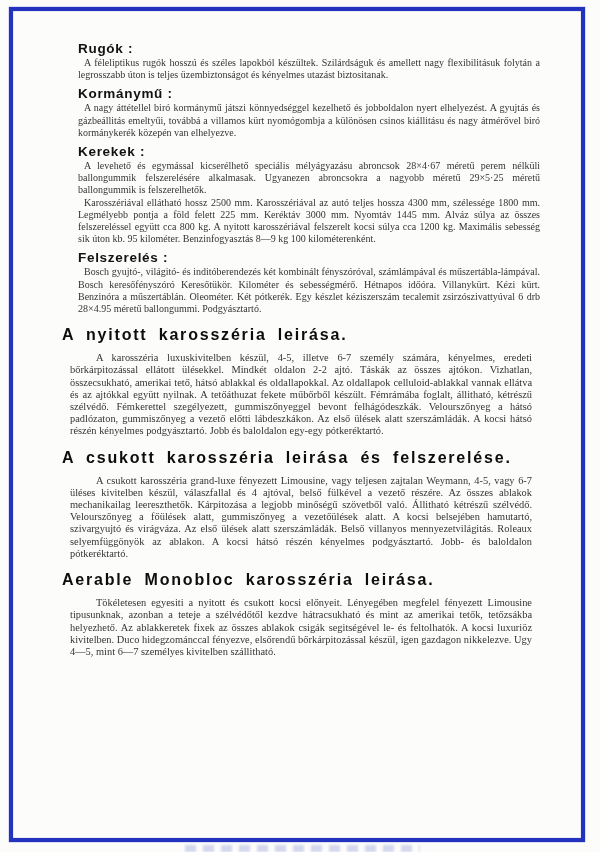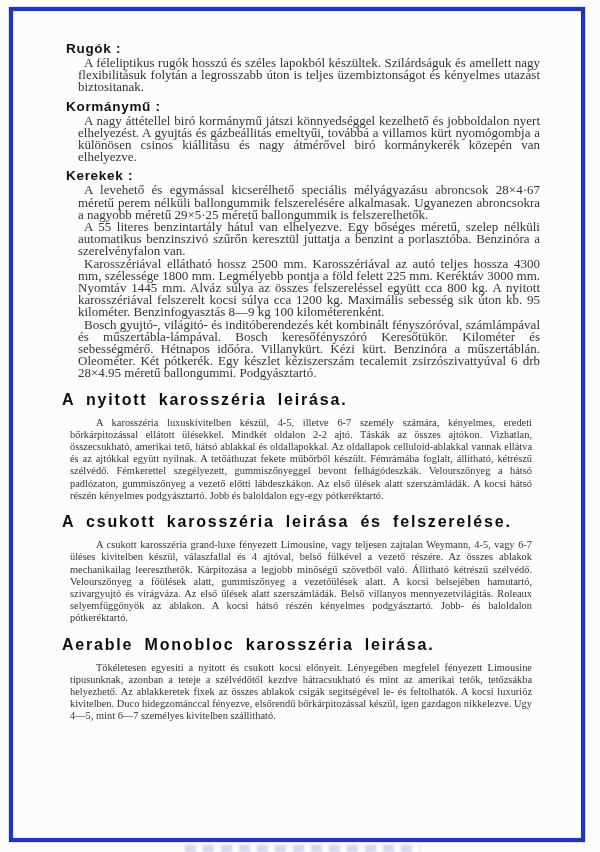--- a/index.html
+++ b/index.html
@@ -23,28 +23,28 @@
     position: relative;
     padding: 36px 60px 0 62px;
   }
   
   .section h2 {
     font-family: "Liberation Sans", sans-serif;
     font-weight: 700;
     font-size: 13.5px;
     letter-spacing: 0.7px;
     color: #111111;
-    margin: 5px 0 1px 4px;
+    margin: 5px 0 1px 16px;
   }
   .section p {
     margin: 0;
     padding-left: 16px;
     text-indent: 6px;
     text-align: justify;
-    font-size: 13px;
+    font-size: 10px;
     line-height: 12.2px;
     color: #343434;
   }
   
   .chapter h1 {
     font-family: "Liberation Sans", sans-serif;
     font-weight: 700;
     font-size: 16px;
     letter-spacing: 1.8px;
     word-spacing: 5px;
@@ -87,28 +87,28 @@
       <h2>Kormánymű :</h2>
       <p>A nagy áttétellel biró kormánymű játszi könnyedséggel kezelhető és jobboldalon nyert elhelyezést. A gyujtás és gázbeállitás emeltyűi, továbbá a villamos kürt nyomógombja a különösen csinos kiállitásu és nagy átmérővel biró kormánykerék közepén van elhelyezve.</p>
     </div>
 
     <div class="section">
       <h2>Kerekek :</h2>
       <p>A levehető és egymással kicserélhető speciális mélyágyazásu abroncsok 28×4·67 méretű perem nélküli ballongummik felszerelésére alkalmasak. Ugyanezen abroncsokra a nagyobb méretű 29×5·25 méretű ballongummik is felszerelhetők.</p>
     </div>
 
     <div class="section">
-      <p>A 55 literes benzintartály hátul van elhelyezve. Egy bőséges méretű, szelep nélküli automatikus benzinszivó szűrőn keresztül juttatja a benzint a porlasztóba. Benzinóra a szerelvényfalon van.</p>
     </div>
 
     <div class="section">
       <p>Karosszériával ellátható hossz 2500 mm. Karosszériával az autó teljes hossza 4300 mm, szélessége 1800 mm. Legmélyebb pontja a föld felett 225 mm. Keréktáv 3000 mm. Nyomtáv 1445 mm. Alváz súlya az összes felszereléssel együtt cca 800 kg. A nyitott karosszériával felszerelt kocsi súlya cca 1200 kg. Maximális sebesség sik úton kb. 95 kilométer. Benzinfogyasztás 8—9 kg 100 kilométerenként.</p>
     </div>
 
     <div class="section">
+      <h2>Felszerelés :</h2>
       <p>Bosch gyujtó-, világitó- és inditóberendezés két kombinált fényszóróval, számlámpával és műszertábla-lámpával. Bosch keresőfényszóró Keresőtükör. Kilométer és sebességmérő. Hétnapos időóra. Villanykürt. Kézi kürt. Benzinóra a műszertáblán. Oleométer. Két pótkerék. Egy készlet kéziszerszám tecalemit zsirzószivattyúval 6 drb 28×4.95 méretű ballongummi. Podgyásztartó.</p>
     </div>
 
     <div class="chapter">
       <h1>A nyitott karosszéria leirása.</h1>
       <p>A karosszéria luxuskivitelben készül, 4-5, illetve 6-7 személy számára, kényelmes, eredeti bőrkárpitozással ellátott ülésekkel. Mindkét oldalon 2-2 ajtó. Táskák az összes ajtókon. Vizhatlan, összecsukható, amerikai tető, hátsó ablakkal és oldallapokkal. Az oldallapok celluloid-ablakkal vannak ellátva és az ajtókkal együtt nyilnak. A tetőáthuzat fekete műbőrből készült. Fémrámába foglalt, állitható, kétrészű szélvédő. Fémkerettel szegélyezett, gummiszőnyeggel bevont felhágódeszkák. Velourszőnyeg a hátsó padlózaton, gummiszőnyeg a vezető előtti lábdeszkákon. Az első ülések alatt szerszámládák. A kocsi hátsó részén kényelmes podgyásztartó. Jobb és baloldalon egy-egy pótkeréktartó.</p>
     </div>
 
     <div class="chapter">
       <h1>A csukott karosszéria leirása és felszerelése.</h1>

